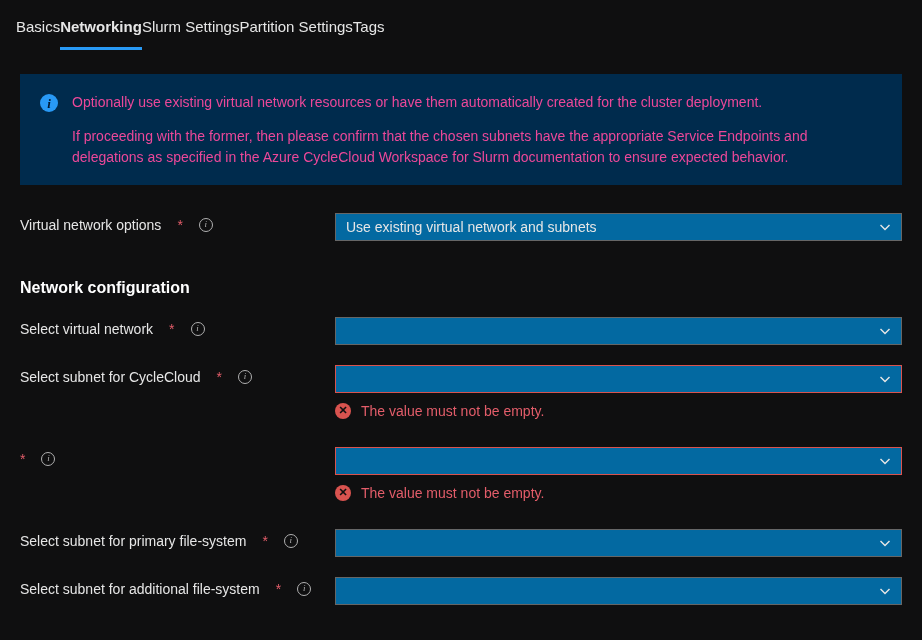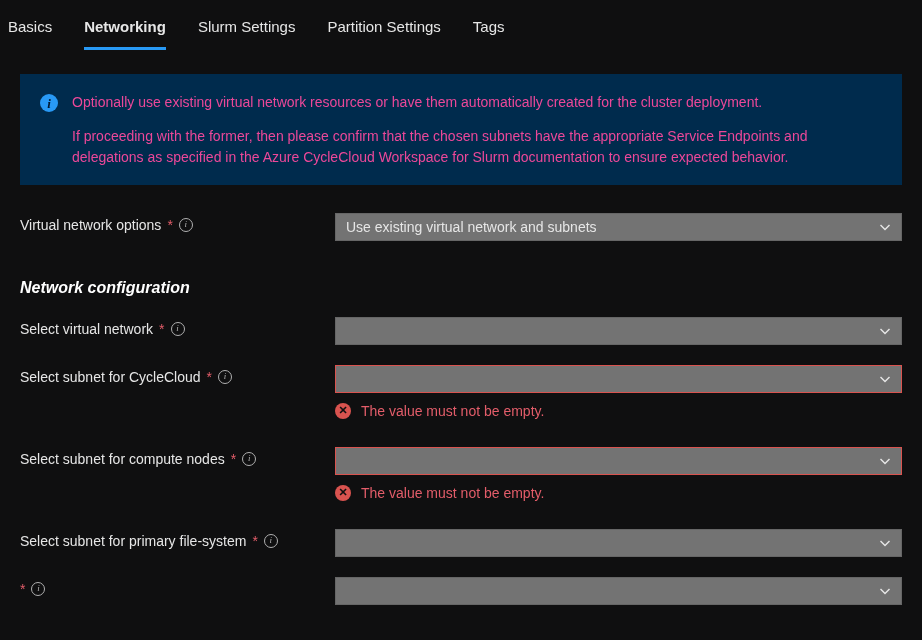--- a/index.html
+++ b/index.html
@@ -8,22 +8,21 @@
       color: #e6e6e6;
       font-family: "Segoe UI", -apple-system, sans-serif;
       font-size: 14px;
       width: 922px;
       height: 640px;
       overflow: hidden;
       padding: 0;
     }
     .tabs {
       display: flex;
-      gap: 32px;
-      padding: 18px 20px 0 8px;
+      padding: 18px 20px 0 16px;
     }
     .tab {
       padding-bottom: 12px;
       cursor: pointer;
       color: #e6e6e6;
       border-bottom: 3px solid transparent;
       font-size: 15px;
     }
     .tab.active {
       font-weight: 600;
@@ -61,41 +60,41 @@
     .info-text p + p { margin-top: 14px; }
     .content { padding: 0 20px; }
     .row {
       display: flex;
       margin-top: 28px;
       align-items: flex-start;
     }
     .row.tight { margin-top: 20px; }
     .label-col {
       width: 315px; flex: 0 0 315px;
-      display:flex; align-items:center; gap:6px; flex-wrap: wrap;
+      display:flex; align-items:center; gap:16px; flex-wrap: wrap;
       padding-top: 4px;
     }
     .label-text { color: #e6e6e6; }
     .asterisk { color: #e35d6a; margin-left: 0px; }
     .hint-icon {
       width:14px; height:14px;
       border:1px solid #b0b0b0; border-radius:50%;
       display:inline-flex; align-items:center; justify-content:center;
       font-size:9px; color:#b0b0b0;
       font-style: italic;
       font-family: Georgia, serif;
       line-height:1;
       padding-bottom:1px;
     }
     .field-col { flex: 1; }
     .select {
       width: 100%;
       height: 28px;
       border: 1px solid #666;
-      background: #737373;
+      background: #0369a1;
       color: #e6e6e6;
       display:flex; align-items:center; justify-content:space-between;
       padding: 0 10px;
       cursor:pointer;
       font-size:14px;
     }
     .select.error { border-color: #d9534f; }
     .chevron {
       width:12px; height:12px;
       display:inline-block;
@@ -111,21 +110,20 @@
       background:#d9534f;
       display:flex; align-items:center; justify-content:center;
       flex:0 0 16px;
     }
     .error-icon span { color:#0f0f10; font-weight:bold; font-size:11px; line-height:1; }
     .section-title {
       margin-top: 38px;
       font-weight:600;
       font-size:16px;
       color:#ffffff;
-      font-style:italic;
     }
     .section-title + .row { margin-top: 20px; }
   </style>
 </head>
 <body>
 
 <div class="tabs">
   <div class="tab">Basics</div>
   <div class="tab active">Networking</div>
   <div class="tab">Slurm Settings</div>
@@ -196,21 +194,20 @@
         <div class="error-icon">
             <span>✕</span>
           </div>
         <span>The value must not be empty.</span>
       </div>
     </div>
   </div>
 
   <div class="row" style="margin-top:28px;">
     <div class="label-col">
-      <span class="label-text">Select subnet for compute nodes</span>
       <span class="asterisk">*</span>
       <span class="hint-icon">i</span>
     </div>
     <div class="field-col">
       <div class="select error">
         <span></span>
         <span class="chevron"><svg viewBox="0 0 12 12">
               <path d="M1 3.5 L6 8.5 L11 3.5 L10 2.5 L6 6.5 L2 2.5 Z"></path>
             </svg></span>
       </div>
@@ -234,20 +231,21 @@
         <span></span>
         <span class="chevron"><svg viewBox="0 0 12 12">
               <path d="M1 3.5 L6 8.5 L11 3.5 L10 2.5 L6 6.5 L2 2.5 Z"></path>
             </svg></span>
       </div>
     </div>
   </div>
 
   <div class="row tight">
     <div class="label-col">
+      <span class="label-text">Select subnet for additional file-system</span>
       <span class="asterisk">*</span>
       <span class="hint-icon">i</span>
     </div>
     <div class="field-col">
       <div class="select">
         <span></span>
         <span class="chevron"><svg viewBox="0 0 12 12">
               <path d="M1 3.5 L6 8.5 L11 3.5 L10 2.5 L6 6.5 L2 2.5 Z"></path>
             </svg></span>
       </div>

